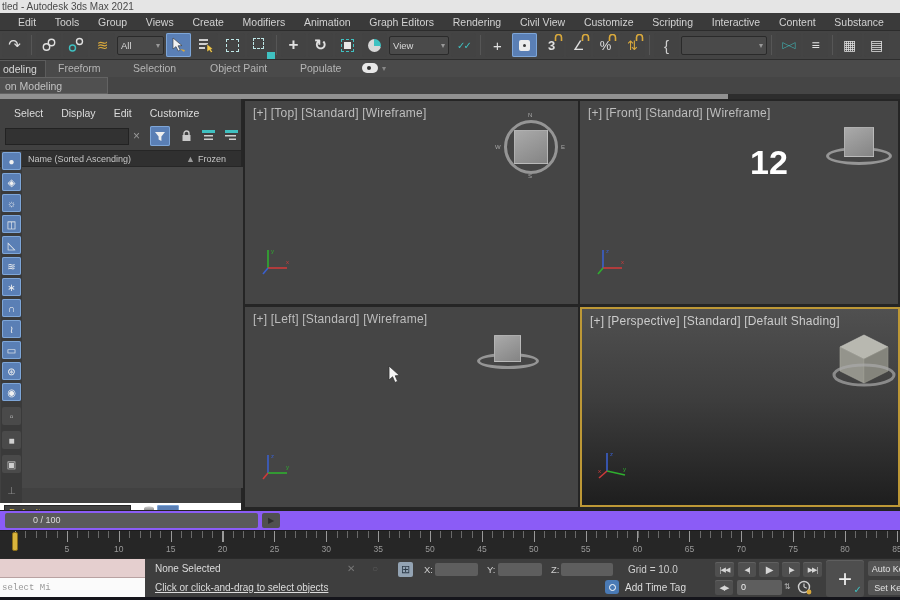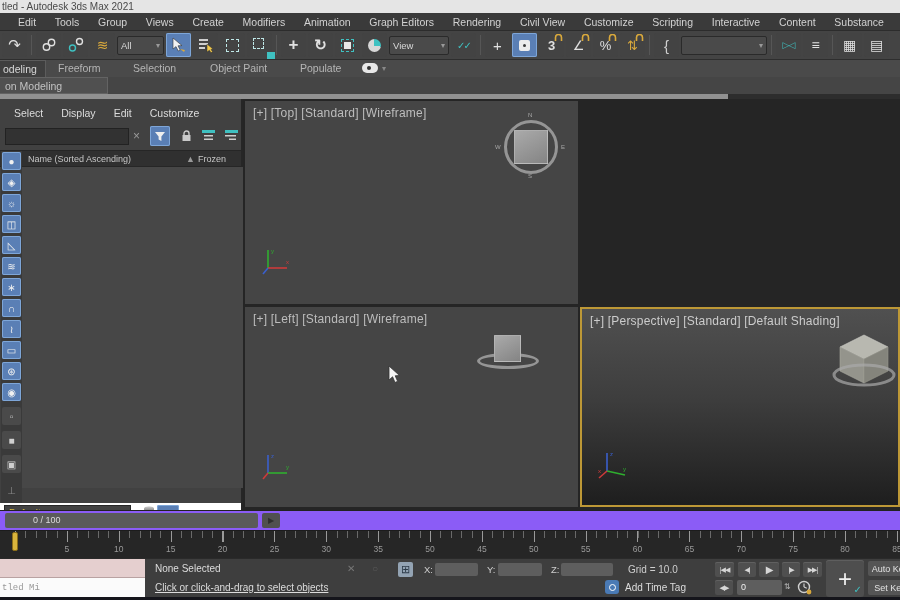--- a/index.html
+++ b/index.html
@@ -342,20 +342,33 @@
       <span class="vc-letter" style="left:250px;top:43px;">W</span>
       <svg class="tripod" style="left:15px;bottom:28px;" width="32" height="32" viewBox="0 0 32 32">
         <line x1="8" y1="24" x2="8" y2="6" stroke="#2fae2f" stroke-width="1.6"></line>
         <line x1="8" y1="24" x2="27" y2="24" stroke="#cc3a3a" stroke-width="1.6"></line>
         <line x1="8" y1="24" x2="3" y2="30" stroke="#3a5fcc" stroke-width="1.6"></line>
         <text x="11" y="9" fill="#2fae2f" font-size="6">y</text>
         <text x="26" y="20" fill="#cc3a3a" font-size="6">x</text>
       </svg>
     </div>
 
+    <div class="vp" style="left:337px;top:2px;width:318px;height:203px;">
+      <span class="vp-label">[+] [Front] [Standard] [Wireframe]</span>
+      <div class="ring" style="left:246px;top:46px;width:66px;height:18px;border-width:3px;"></div>
+      <div class="cube-face" style="left:264px;top:26px;width:30px;height:30px;"></div>
+      <div class="annot" style="left:170px;top:42px;">12</div>
+      <svg class="tripod" style="left:15px;bottom:28px;" width="32" height="32" viewBox="0 0 32 32">
+        <line x1="8" y1="24" x2="8" y2="6" stroke="#3a5fcc" stroke-width="1.6"></line>
+        <line x1="8" y1="24" x2="27" y2="24" stroke="#cc3a3a" stroke-width="1.6"></line>
+        <line x1="8" y1="24" x2="3" y2="30" stroke="#2fae2f" stroke-width="1.6"></line>
+        <text x="11" y="9" fill="#3a5fcc" font-size="6">z</text>
+        <text x="26" y="20" fill="#cc3a3a" font-size="6">x</text>
+      </svg>
+    </div>
 
     <div class="vp" style="left:2px;top:208px;width:333px;height:200px;">
       <span class="vp-label">[+] [Left] [Standard] [Wireframe]</span>
       <div class="ring" style="left:232px;top:46px;width:62px;height:16px;border-width:3px;"></div>
       <div class="cube-face" style="left:249px;top:28px;width:27px;height:27px;"></div>
       <svg class="cursor-arrow" style="left:143px;top:58px;" width="13" height="19" viewBox="0 0 13 19">
         <path d="M1,1 L1,15 L4.6,11.8 L7,17.5 L9.6,16.3 L7.2,10.8 L11.5,10.5 Z" fill="#f5f5f5" stroke="#333" stroke-width="0.8"></path>
       </svg>
       <svg class="tripod" style="left:15px;bottom:26px;" width="32" height="32" viewBox="0 0 32 32">
         <line x1="8" y1="24" x2="8" y2="6" stroke="#3a5fcc" stroke-width="1.6"></line>
@@ -410,21 +423,21 @@
         <span class="tick-label" style="left: 741.275px;">70</span>
         <span class="tick-label" style="left: 793.15px;">75</span>
         <span class="tick-label" style="left: 845.025px;">80</span>
         <span class="tick-label" style="left: 896.9px;">85</span>
       </div>
     <div class="time-slider"></div>
   </div>
 
   <div class="statusbar">
     <div class="mini-macro"></div>
-    <div class="mini-listener">tled Mi</div>
+    <div class="mini-listener">select Mi</div>
 
     <span class="st-text" style="left:155px;top:4px;">None Selected</span>
     <span class="st-text" style="left:155px;top:23px;text-decoration:underline;">Click or click-and-drag to select objects</span>
 
     <span class="st-text" style="left:347px;top:4px;color:#777;">✕</span>
     <span class="st-text" style="left:372px;top:4px;color:#5a5a5a;">○</span>
     <div class="abs" style="left:398px;top:3px;width:15px;height:15px;background:#93a3b3;border-radius:2px;color:#2c3a48;font-size:11px;line-height:15px;text-align:center;">⊞</div>
 
     <span class="st-label" style="left:424px;top:5px;">X:</span>
     <div class="st-field" style="left:435px;top:4px;width:43px;"></div>

